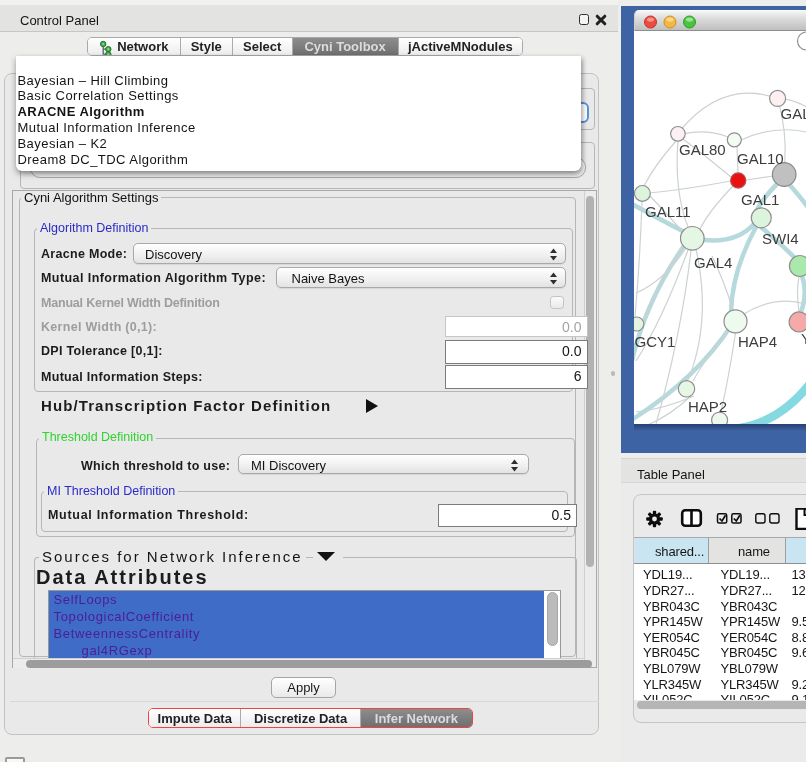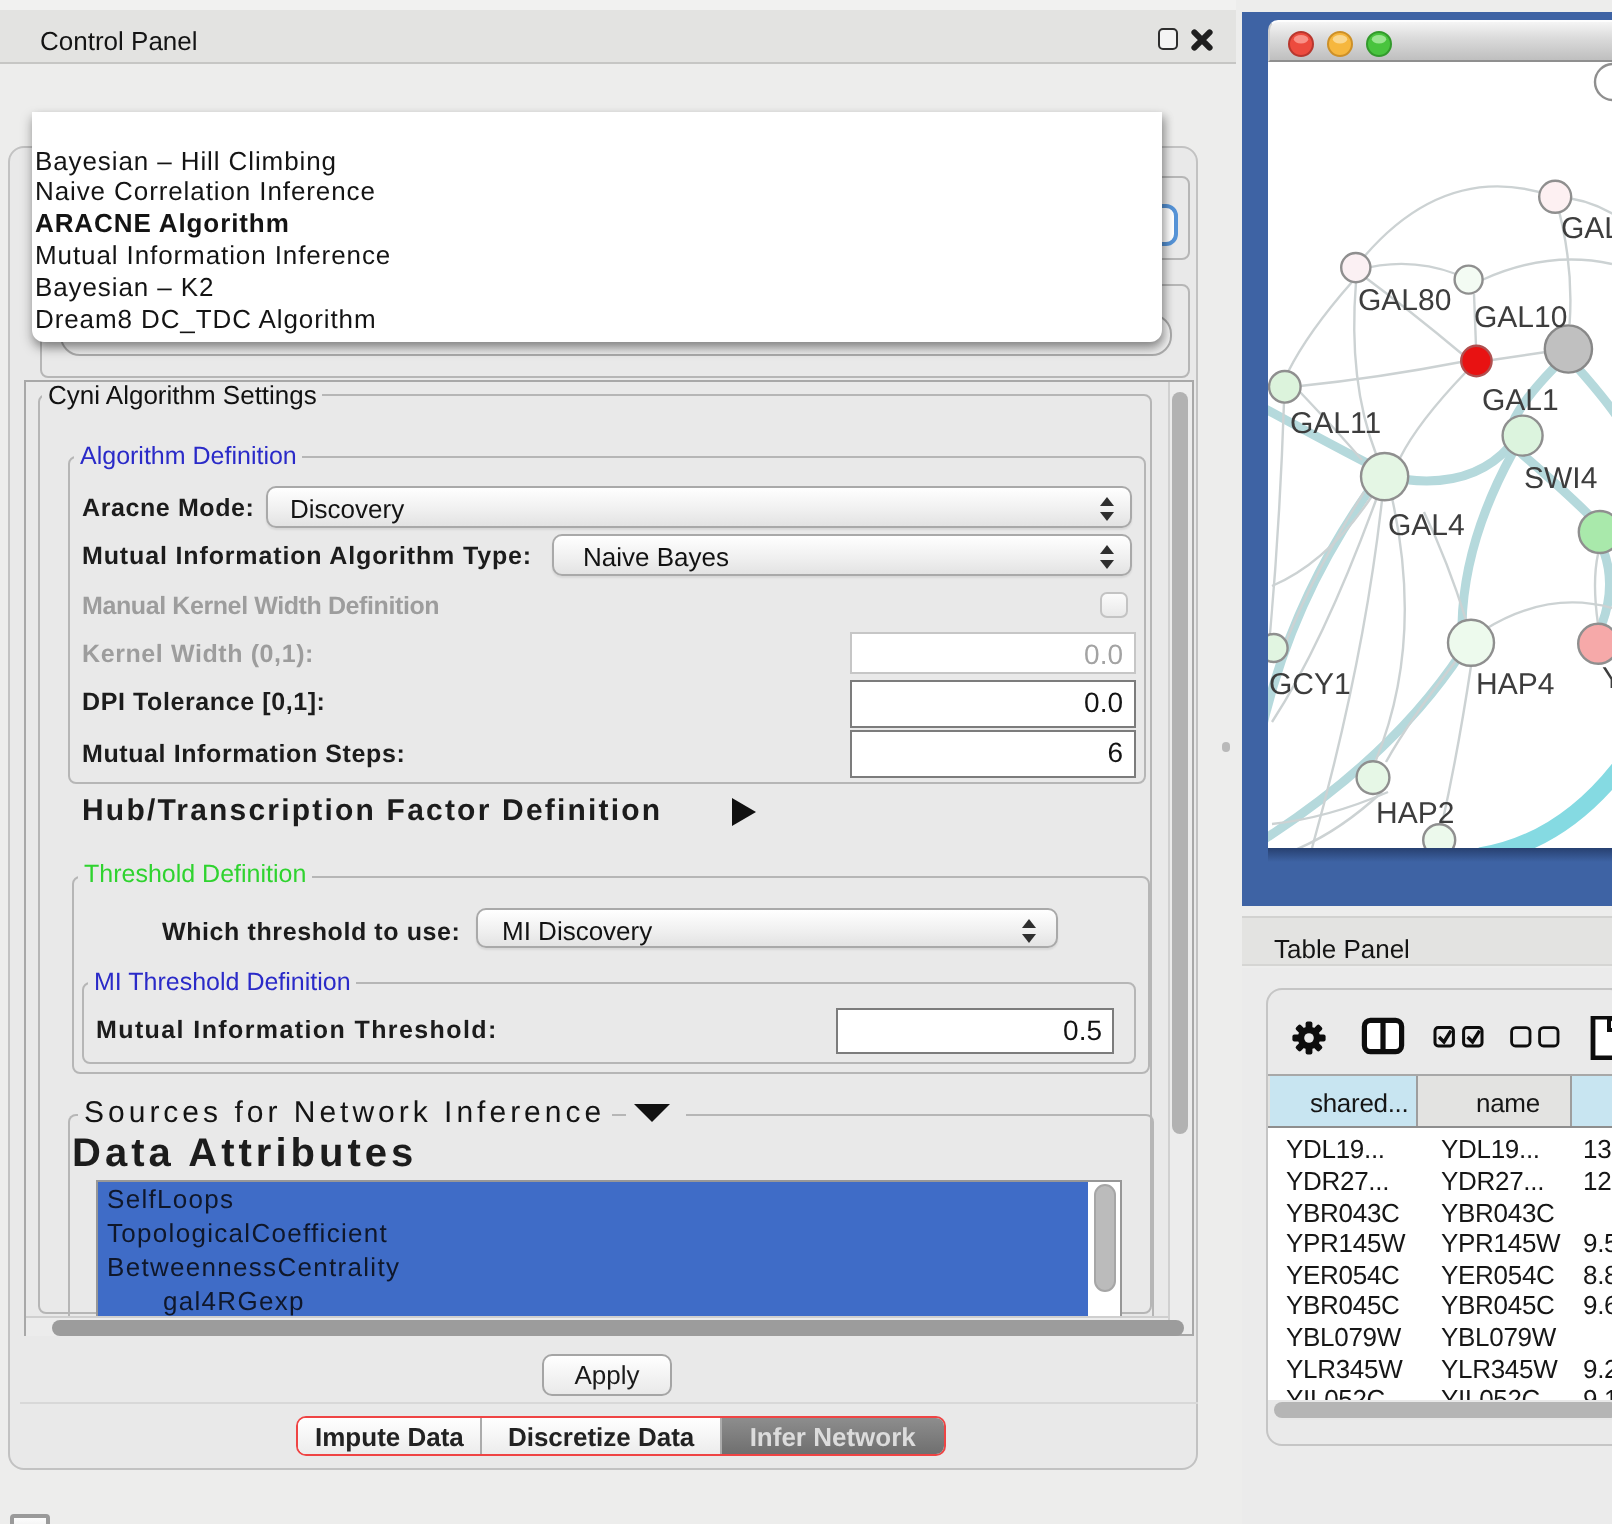--- a/index.html
+++ b/index.html
@@ -9,42 +9,60 @@
 .abs { position:absolute; }
 .lbl { position:absolute; font-size:12.5px; letter-spacing:0.3px; font-weight:bold; color:#1c1c1c;
   white-space:nowrap; line-height:13px; }
 .fs { position:absolute; border:1px solid #b6b6b6; border-radius:4px; }
 .fst { position:absolute; background:#e9e9e9; padding:0 3px; font-size:12.5px;
   line-height:13px; white-space:nowrap; z-index:3; }
 .combo { position:absolute; border:1px solid #a9a9a9; border-radius:5px;
   background:linear-gradient(#ffffff,#efefef 60%,#e3e3e3); box-shadow:0 1px 1px rgba(0,0,0,0.08); }
 .combo .tx { position:absolute; left:11px; top:3px; font-size:13px; color:#121212; white-space:nowrap; }
 .inp { position:absolute; background:#fff; font-size:14px; text-align:right;
-  color:#141414; padding-right:5px; white-space:nowrap; }
+  color:#141414; padding-right:5px; white-space:nowrap;margin-left:20px; }
 .tabseg { height:100%; display:flex; align-items:center; justify-content:center;
   font-size:13px; font-weight:600; color:#222; background:linear-gradient(#ffffff,#ececec);
   border-right:1px solid #ababab; }
 .tabseg.sel { background:linear-gradient(#8d8d8d,#6f6f6f); color:#dcdcdc; }
 .popitem { position:absolute; left:1.5px; letter-spacing:0.45px; font-size:13px; color:#141414; line-height:14px; white-space:nowrap; }
-.litem { position:absolute; left:5px; letter-spacing:0.65px; font-size:13px; color:#0f172a; line-height:14px; white-space:nowrap; }
+.litem { position:absolute; left:5px; letter-spacing:0.65px; font-size:13px; color:#4c1d95; line-height:14px; white-space:nowrap; }
 .trow { position:absolute; font-size:13px; letter-spacing:-0.15px; color:#161616; line-height:14px; white-space:nowrap; }
 </style>
 </head>
 <body>
 <div id="root">
 
 <div class="abs" style="left:0; top:0; width:618px; height:5px; background:#f1f1f0;"></div>
 <div class="abs" style="left:0; top:5px; width:618px; height:27px; background:#e3e3e1; border-bottom:1px solid #c6c6c4;"></div>
 <div class="abs" style="left:20px; top:13px; font-size:13px; color:#141414;">Control Panel</div>
 
 <div class="abs" style="left:579px; top:14px; width:10px; height:11px; border:1.6px solid #2e2e2e; border-radius:2.5px; background:#f4f4f4;"></div>
 <svg class="abs" style="left:595px; top:14px;" width="12" height="12" viewBox="0 0 12 12">
   <path d="M2.2 2.2 L9.8 9.8 M9.8 2.2 L2.2 9.8" stroke="#1f1f1f" stroke-width="3" stroke-linecap="round"></path>
 </svg>
 
+<div class="abs" style="left:87px; top:36.5px; width:436px; height:19.5px; border:1px solid #a9a9a9; border-radius:5px; overflow:hidden; display:flex; background:#fff;">
+  <div class="tabseg" style="width:93px;">
+    <svg width="13" height="16" viewBox="0 0 13 16" style="margin-right:5px; margin-top:3px;">
+      <path d="M4.2 5 V14.2 H9 M4.2 9.2 H9" fill="none" stroke="#5a6472" stroke-width="1.3"></path>
+      <circle cx="4.2" cy="4" r="2.7" fill="#4aa94f" stroke="#1e7a23" stroke-width="1"></circle>
+      <circle cx="4.2" cy="4" r="1.1" fill="#8fd492"></circle>
+      <circle cx="9.3" cy="9.2" r="2.7" fill="#4aa94f" stroke="#1e7a23" stroke-width="1"></circle>
+      <circle cx="9.3" cy="9.2" r="1.1" fill="#8fd492"></circle>
+      <circle cx="9.3" cy="14.4" r="2.7" fill="#4aa94f" stroke="#1e7a23" stroke-width="1"></circle>
+      <circle cx="9.3" cy="14.4" r="1.1" fill="#8fd492"></circle>
+    </svg>
+    Network
+  </div>
+  <div class="tabseg" style="width:52.5px;">Style</div>
+  <div class="tabseg" style="width:60px;">Select</div>
+  <div class="tabseg sel" style="width:106.5px;">Cyni Toolbox</div>
+  <div class="tabseg" style="width:124px; border-right:none;">jActiveMNodules</div>
+</div>
 
 <div class="abs" style="left:4px; top:73px; width:595px; height:662px; background:#e9e9e9; border:1px solid #c2c2c2; border-radius:8px;"></div>
 
 <div class="abs" style="left:20px; top:88px; width:574.5px; height:42px; border:1px solid #b6b6b6; border-radius:4px;"></div>
 <div class="abs" style="left:540px; top:101.5px; width:48.5px; height:21px; background:#fff; border:2.5px solid #5693d6; border-radius:6px;"></div>
 <div class="abs" style="left:20px; top:142px; width:574.5px; height:46.5px; border:1px solid #b6b6b6; border-radius:4px;"></div>
 <div class="abs" style="left:30px; top:156.5px; width:556px; height:21px; background:linear-gradient(#fdfdfd,#ececec); border:1px solid #ababab; border-radius:10px;"></div>
 
 <div class="abs" style="left:12px; top:189.5px; width:584.5px; height:478.5px; background:#e9e9e9; border:1px solid #a8a8a8;"></div>
 
@@ -302,21 +320,21 @@
   <div class="trow" style="left:9px; top:129.1px;">YIL052C</div>
       <div class="trow" style="left:86.5px; top:129.1px;">YIL052C</div>
       <div class="trow" style="left:157.5px; top:129.1px;">9.1</div>
 </div>
 
 <div class="abs" style="left:634px; top:699.5px; width:172px; height:10.5px; background:#e8e8e8;"></div>
 <div class="abs" style="left:636.5px; top:701px; width:172px; height:7.5px; background:#b5b5b5; border-radius:4px;"></div>
 
 <div class="abs" style="left:16px; top:56px; width:564.5px; height:115px; background:#ffffff; border-radius:0 0 6px 6px; box-shadow:0 3px 6px rgba(0,0,0,0.35), 2px 2px 4px rgba(0,0,0,0.18); z-index:10;">
   <div class="popitem" style="top:17.5px;">Bayesian – Hill Climbing</div>
-  <div class="popitem" style="top:33.3px;">Naive Correlation Inference</div>
+  <div class="popitem" style="top:33.3px;">Basic Correlation Settings</div>
   <div class="popitem" style="top:49.2px; font-weight:bold;">ARACNE Algorithm</div>
   <div class="popitem" style="top:65px;">Mutual Information Inference</div>
   <div class="popitem" style="top:81px;">Bayesian – K2</div>
   <div class="popitem" style="top:96.8px;">Dream8 DC_TDC Algorithm</div>
 </div>
 
 <div class="abs" style="left:5px; top:757px; width:20px; height:12px; border:2px solid #9a9a9a; border-radius:2px; background:linear-gradient(#fdfdfd,#e8e8e8);"></div>
 </div>
 
 </body></html>

